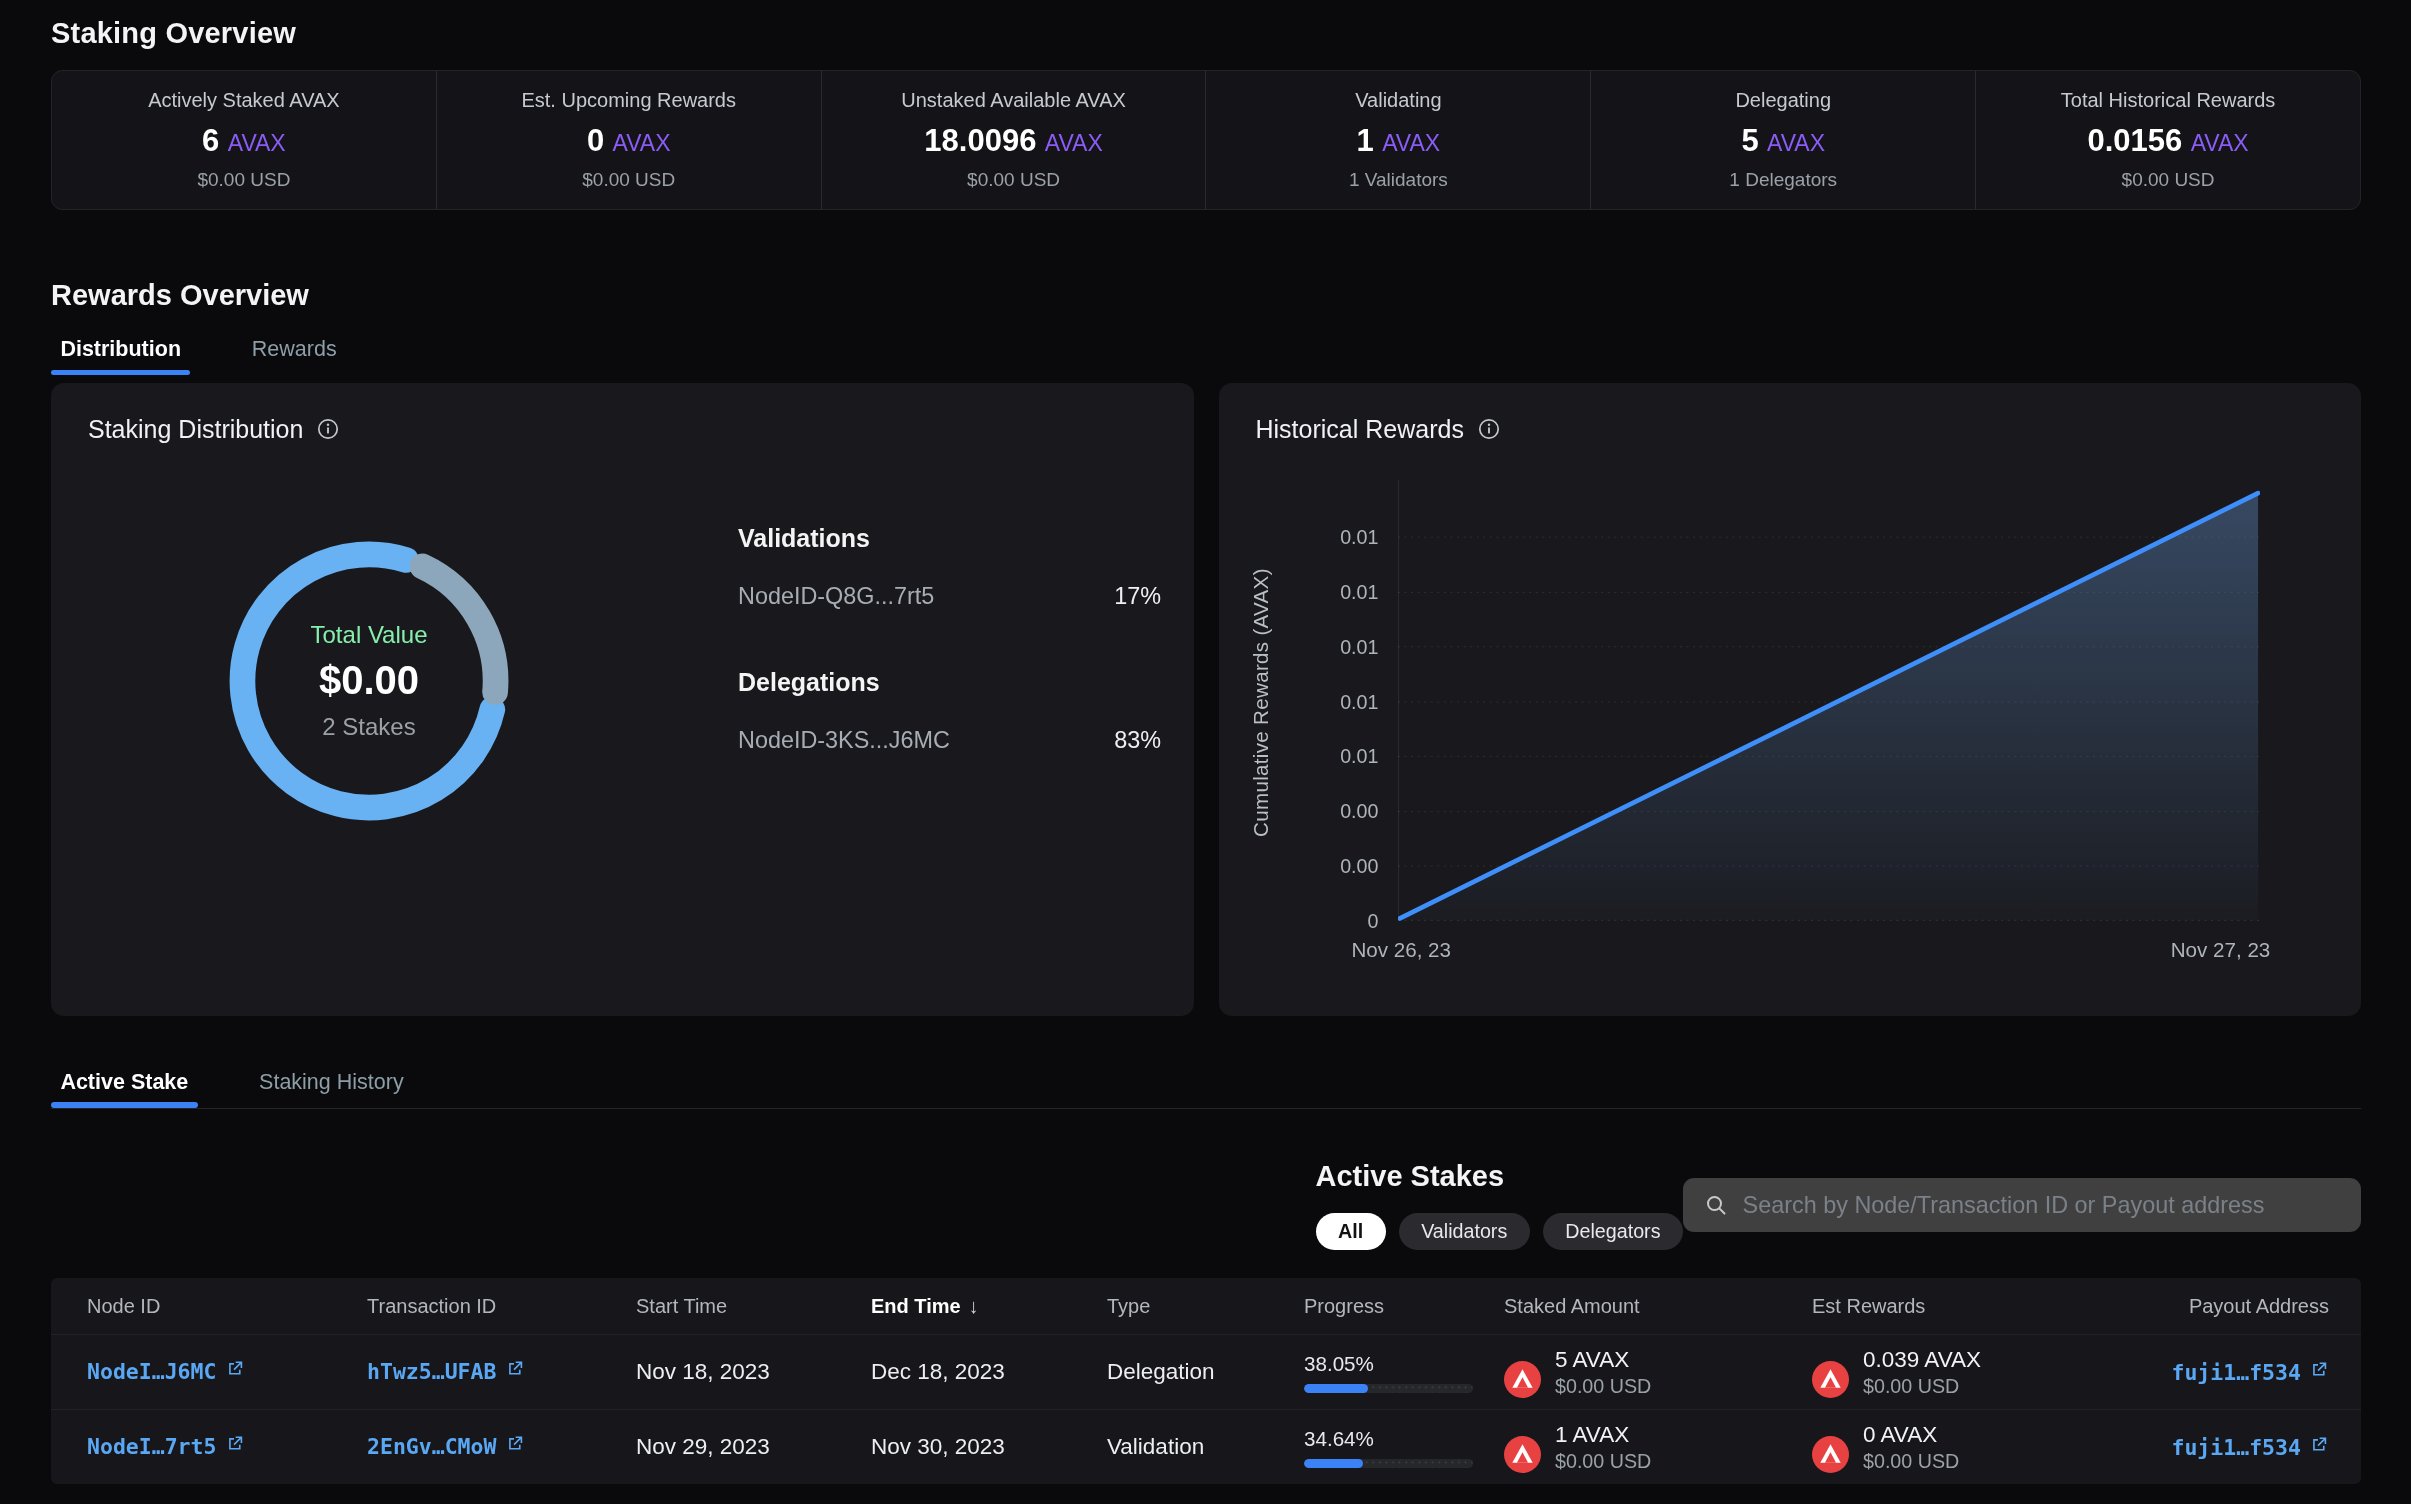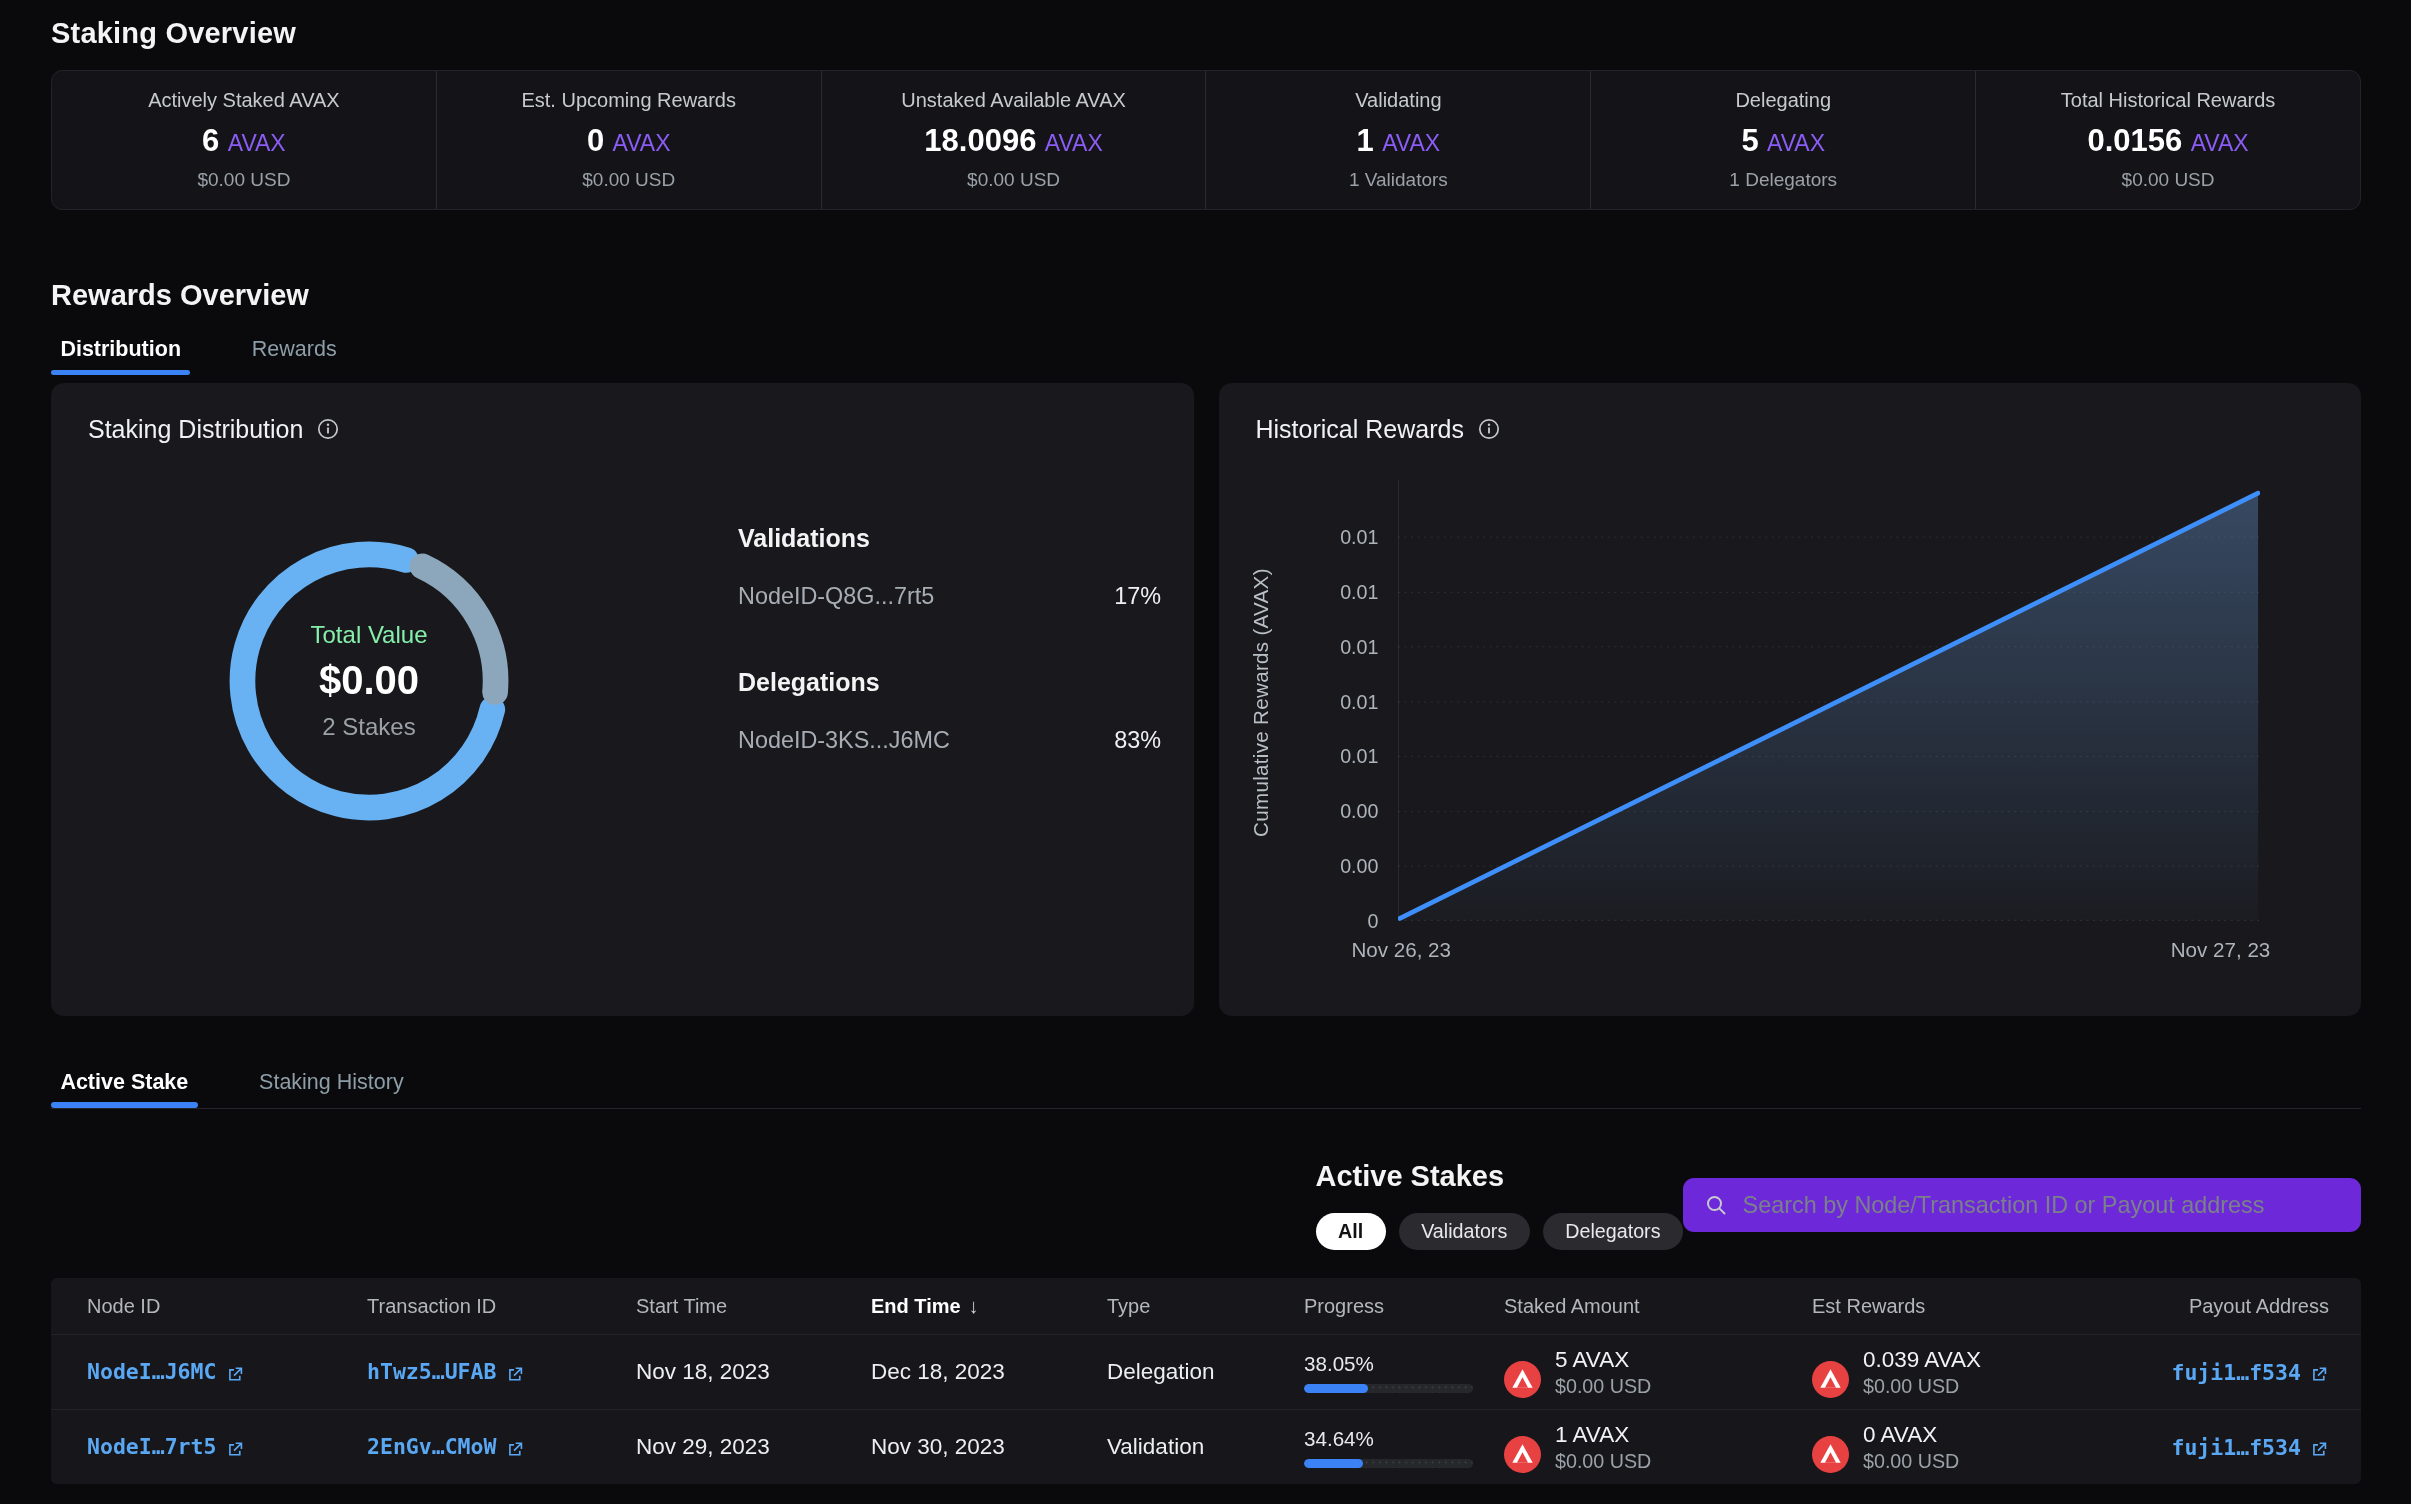--- a/index.html
+++ b/index.html
@@ -67,36 +67,36 @@
   .xlabels { position:absolute; left:179px; top:555px; width:862px; height:28px; }
   .xlabels span { position:absolute; font-size:20.6px; color:#aeb4bb; transform:translateX(-50%); white-space:nowrap; }
 
   
   .stakes-header { margin-top:51px; display:flex; justify-content:flex-end; align-items:center; }
   .stakes-left .h2b { font-size:29px; font-weight:700; }
   .pills { margin-top:20.6px; display:flex; gap:13px; }
   .pill { height:37px; padding:0 22.5px; border-radius:936px; display:inline-flex; align-items:center;
           font-size:19.7px; background:#2a2a2f; color:#e8e9eb; cursor:pointer; }
   .pill.active { background:#ffffff; color:#121214; font-weight:700; }
-  .search-box { width:678px; height:54px; background:#6d28d9; border-radius:11.2px; display:flex; align-items:center; gap:15px; padding:0 20.6px; }
+  .search-box { width:678px; height:54px; background:#404040; border-radius:11.2px; display:flex; align-items:center; gap:15px; padding:0 20.6px; }
   .search-box svg { flex:none; color:#c7c9cc; }
   .search-box input { flex:1; background:transparent; border:none; outline:none; color:#e8e9eb; font-size:23.4px; font-family:"Liberation Sans", sans-serif; }
   .search-box input::placeholder { color:#7b8189; }
 
   
   .table-card { margin-top:28px; background:#17171b; border-radius:6px; overflow:hidden; }
   .tgrid { display:grid; grid-template-columns:280px 269px 235px 236px 197px 200px 308px 330px 1fr; align-items:center; padding:0 32px 0 36px; }
   .thead { height:56px; }
   .thead .th { font-size:20px; color:#b3b7bd; }
   .thead .th.sorted { color:#ffffff; font-weight:700; display:flex; align-items:center; gap:7.5px; }
   .thead .th .sort-arrow { font-size:20.6px; color:#cfd2d6; font-weight:400; }
   .th.right, .td.right { text-align:right; }
   .trow { height:75px; border-top:0.9px solid #232327; }
   .td { font-size:22.5px; color:#eceef0; }
-  .mono-link { display:inline-flex; align-items:flex-end; gap:8.4px; color:#5aa7f3;
+  .mono-link { display:inline-flex; align-items:flex-start; gap:8.4px; color:#5aa7f3;
                font-family:"DejaVu Sans Mono", monospace; font-weight:700; font-size:21.5px; cursor:pointer; text-decoration:none; }
   .mono-link svg { width:19.7px; height:19.7px; }
   .progress-pct { font-size:20.6px; color:#e8e9eb; }
   .progress-track { margin-top:8.4px; width:169px; height:8.4px; border-radius:4.7px; background:#26272b;
                     background-image:radial-gradient(#3a3b40 0.9px, transparent 1.1px); background-size:6.6px 6.6px; overflow:hidden; }
   .progress-fill { height:100%; border-radius:4.7px; background:#3b82f6; }
   .amount-cell { display:flex; align-items:flex-end; gap:14px; }
   .amount-lines { display:flex; flex-direction:column; gap:2.8px; }
   .amount-main { font-size:22.5px; color:#f2f3f5; }
   .amount-usd { font-size:19.7px; color:#9ba1a8; }

